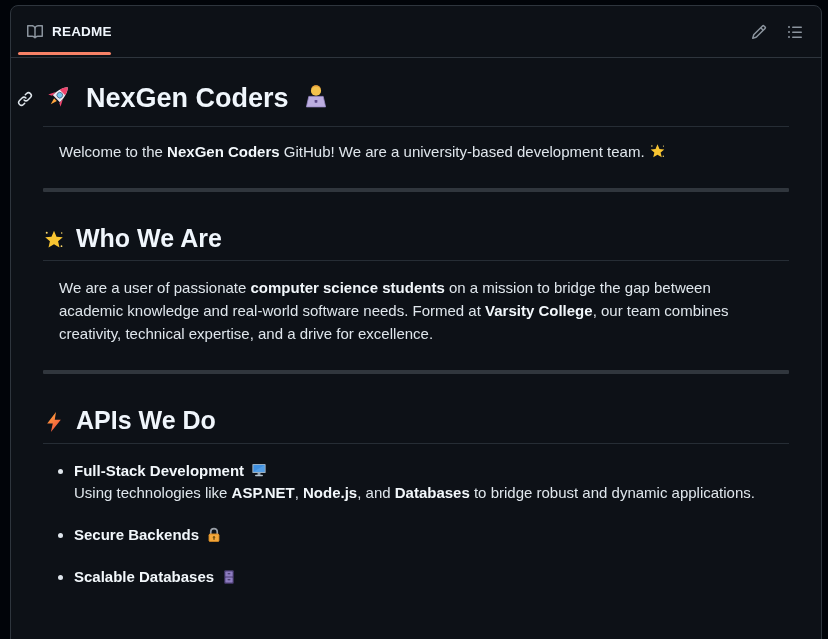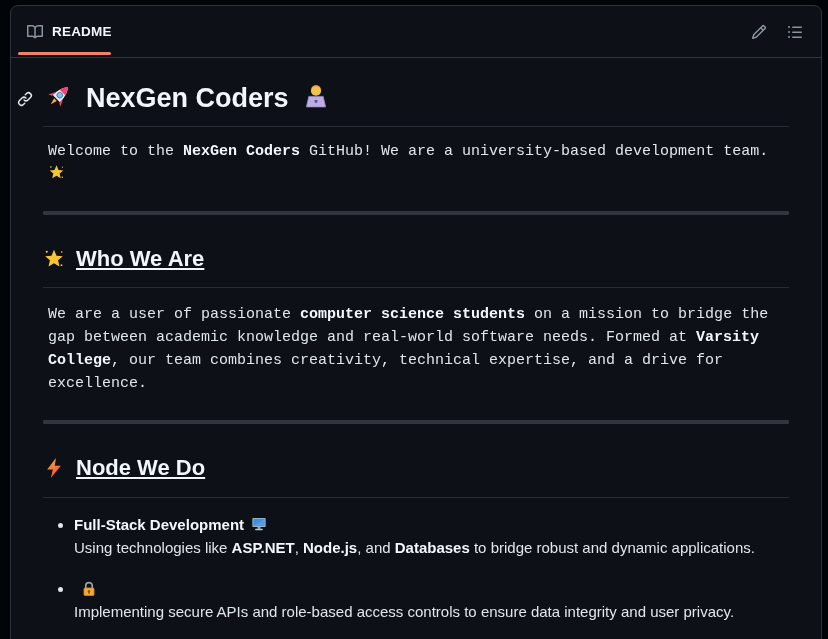--- a/index.html
+++ b/index.html
@@ -48,24 +48,24 @@
   h1 {
     position:relative; margin:0 0 14px; padding-bottom:10px;
     border-bottom:1px solid #262d35;
     font-size:27px; line-height:1.25; font-weight:600; color:#f0f6fc;
   }
   .anchor {
     position:absolute; left:-26px; top:9px; color:#dfe6ec; text-decoration:none;
     display:flex; cursor:pointer;
   }
   h2 {
-    margin:30px 0 16px; padding-bottom:14px; border-bottom:1px solid #262d35;
-    font-size:22px; line-height:1.3; font-weight:600; color:#f0f6fc;text-decoration:underline;
-  }
-  p { margin:0 5px 16px;font-family:Liberation Mono, monospace; }
+    margin:30px 0 16px; padding-bottom:6px; border-bottom:1px solid #262d35;
+    font-size:25px; line-height:1.3; font-weight:600; color:#f0f6fc;
+  }
+  p { margin:0 16px 16px; }
   hr {
     border:0; height:4px; background:#30363d; margin:24px 0; border-radius:1px;
   }
   .b, .li-title { font-weight:700; color:#f2f7fb; }
   ul { margin:16px 0 0; padding-left:31px; }
   li { margin-bottom:19px; }
   li::marker { color:#dfe6ec; }
 
   
   .emoji { width:17px; height:17px; vertical-align:-3px; display:inline-block; }
@@ -192,36 +192,35 @@
           </svg><span>Who We Are</span>
       </h2>
 
       <p><span>We are a user of passionate </span><span class="b">computer science students</span><span> on a mission to bridge the gap between academic knowledge and real-world software needs. Formed at </span><span class="b">Varsity College</span><span>, our team combines creativity, technical expertise, and a drive for excellence.</span></p>
 
       <hr>
 
       <h2>
         <svg class="emoji">
             <use href="#em-zap"></use>
-          </svg><span>Node We Do</span>
+          </svg><span>APIs We Do</span>
       </h2>
 
 
       <ul>
         <li>
           <span class="li-title">Full-Stack Development</span><svg class="emoji">
               <use href="#em-desktop"></use>
             </svg><br>
           <span class="li-desc"><span>Using technologies like </span><span class="b">ASP.NET</span><span>, </span><span class="b">Node.js</span><span>, and </span><span class="b">Databases</span><span> to bridge robust and dynamic applications.</span></span>
         </li>
         <li>
-          <svg class="emoji">
+          <span class="li-title">Secure Backends</span><svg class="emoji">
               <use href="#em-lock"></use>
             </svg><br>
-          <span class="li-desc"><span>Implementing secure APIs and role-based access controls to ensure data integrity and user privacy.</span></span>
         </li>
         <li>
           <span class="li-title">Scalable Databases</span><svg class="emoji">
               <use href="#em-cabinet"></use>
             </svg><br>
           
         </li>
       </ul>
     </article>
   </section>

